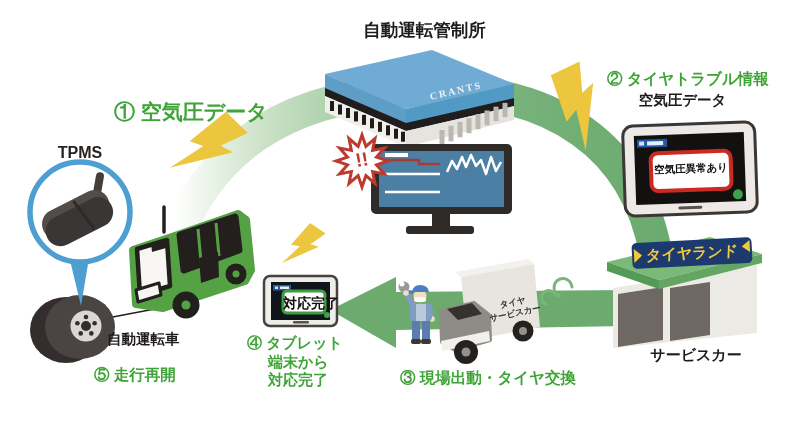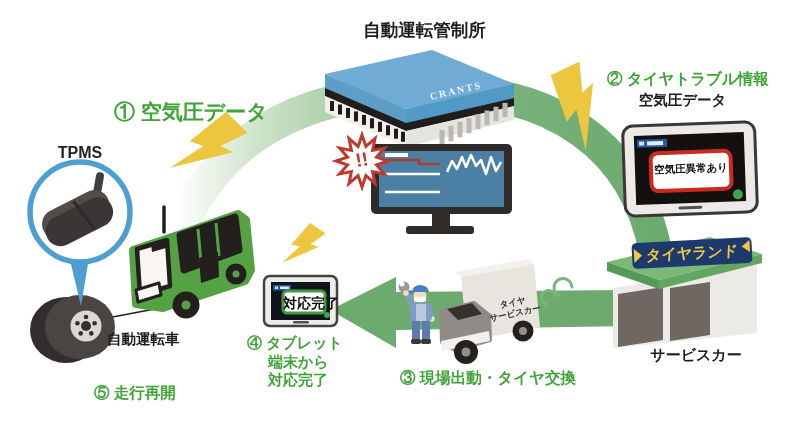--- a/index.html
+++ b/index.html
@@ -239,19 +239,19 @@
 <div class="lbl green" style="left:400px;top:369px;font-size:15.5px;">③ 現場出動・タイヤ交換</div>
 
 <div class="lbl center" style="left:283px;top:295px;width:42px;font-size:14px;color:#141110;">対応完了</div>
 
 <div class="lbl green" style="left:247px;top:334px;font-size:15px;line-height:18.5px;">
   <div>④ タブレット</div>
   <div style="padding-left:21px;">端末から</div>
   <div style="padding-left:21px;">対応完了</div>
 </div>
 
-<div class="lbl green" style="left:94px;top:384px;font-size:15.5px;">⑤ 走行再開</div>
+<div class="lbl green" style="left:94px;top:366px;font-size:15.5px;">⑤ 走行再開</div>
 
 <div class="lbl black" style="left:107px;top:331px;font-size:14.5px;">自動運転車</div>
 
 <div class="lbl center" style="left:345px;top:149px;width:34px;font-size:19px;color:#bf3a2e;transform:rotate(-10deg);">!!</div>
 
 </div>
 
 </body></html>

